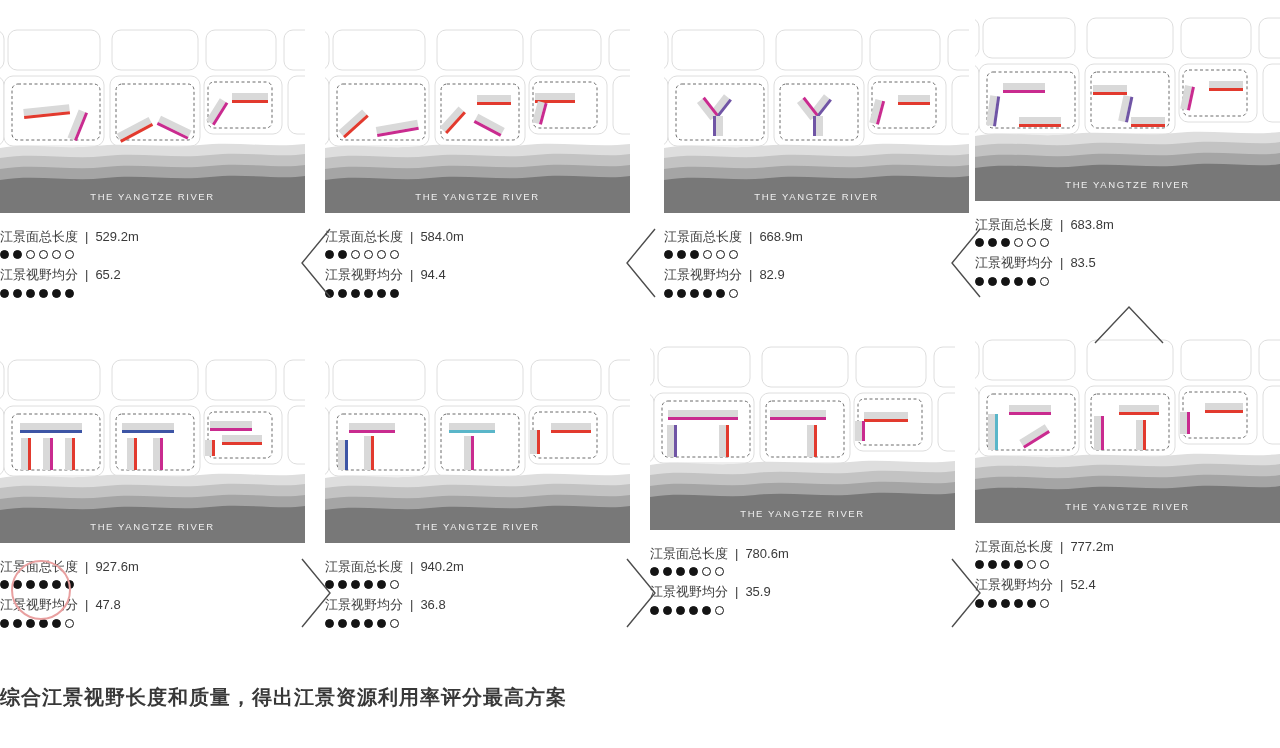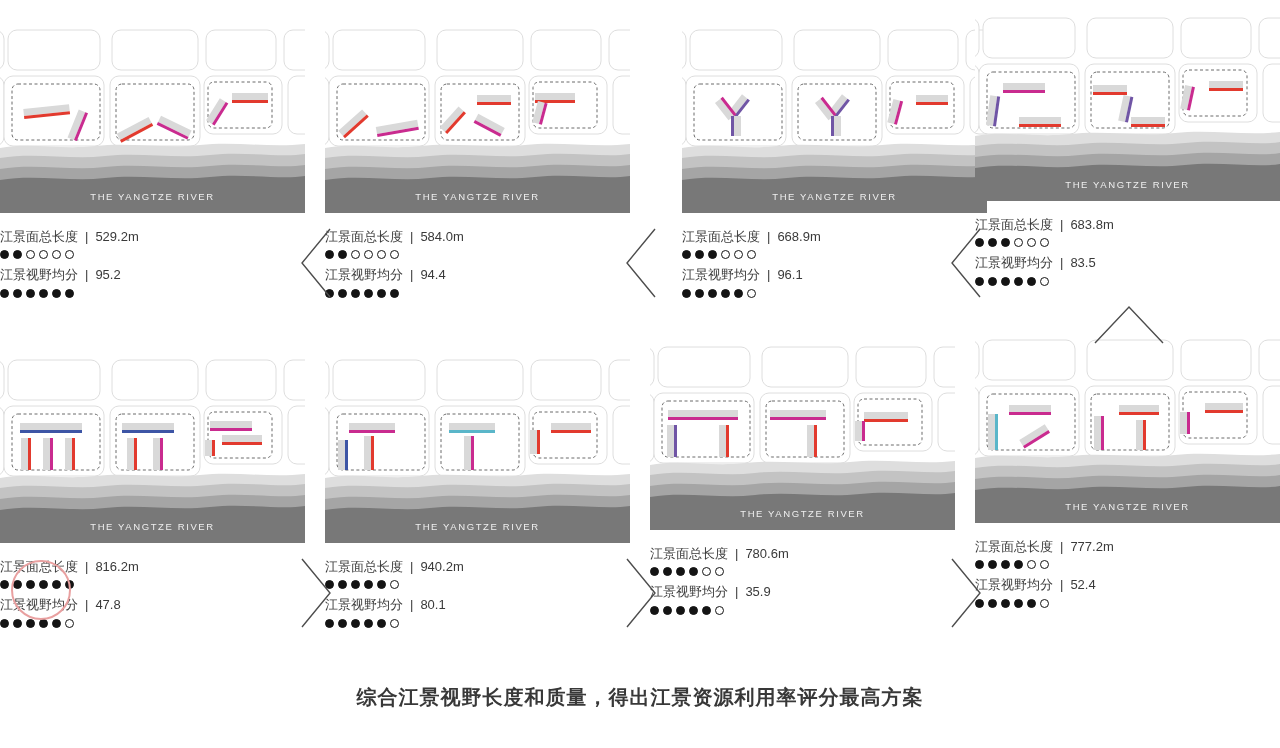--- a/index.html
+++ b/index.html
@@ -19,21 +19,21 @@
   .stat-line{font-size:13px;color:#3a3a3a;line-height:1.25;white-space:nowrap;}
   .stat-line .sep{margin:0 7px;}
   .dots{margin-top:5px;margin-bottom:8px;display:flex;gap:4px;}
   .dot{width:9px;height:9px;border-radius:50%;border:1.3px solid #141414;background:#fff;
        box-sizing:border-box;display:inline-block;}
   .dot.filled{background:#141414;}
   .arrow{position:absolute;}
   .arrow polyline{fill:none;stroke:#4d4d4d;stroke-width:1.4;}
   .highlight-circle{position:absolute;width:56px;height:56px;border:2px solid #e9a0a0;
                     border-radius:50%;background:transparent;}
-  .caption{position:absolute;left:0;right:0;top:684px;text-align:center;font-size:20px;
+  .caption{position:absolute;left:0;right:0;top:684px;font-size:20px;
            font-weight:bold;color:#383838;letter-spacing:1px;}
 </style>
 </head>
 <body>
 
 <div class="canvas">
 
   <svg width="0" height="0" style="position:absolute" aria-hidden="true">
     <defs>
       <g id="site-bg">
@@ -98,21 +98,21 @@
     <div class="stats">
       <div class="stat-line"><span>江景面总长度</span><span class="sep">|</span><span>529.2m</span></div>
       <div class="dots">
           <span class="dot filled"></span>
           <span class="dot filled"></span>
           <span class="dot"></span>
           <span class="dot"></span>
           <span class="dot"></span>
           <span class="dot"></span>
         </div>
-      <div class="stat-line"><span>江景视野均分</span><span class="sep">|</span><span>95.2</span></div>
+      <div class="stat-line"><span>江景视野均分</span><span class="sep">|</span><span>65.2</span></div>
       <div class="dots">
           <span class="dot filled"></span>
           <span class="dot filled"></span>
           <span class="dot filled"></span>
           <span class="dot filled"></span>
           <span class="dot filled"></span>
           <span class="dot filled"></span>
         </div>
     </div>
   </div>
@@ -166,21 +166,21 @@
           <span class="dot filled"></span>
           <span class="dot filled"></span>
           <span class="dot filled"></span>
           <span class="dot filled"></span>
           <span class="dot filled"></span>
           <span class="dot filled"></span>
         </div>
     </div>
   </div>
 
-  <div class="panel" style="left:682px;top:28px">
+  <div class="panel" style="left:664px;top:28px">
     <svg class="site" viewBox="0 0 305 185">
       <use href="#site-bg"></use>
       <g class="buildings">
           <g transform="translate(52,88) rotate(-52)">
             <rect x="0" y="-7" width="22" height="7" fill="#d9d9d9"></rect>
             <rect x="0" y="0" width="22" height="3" fill="#7055a5"></rect>
           </g>
           <g transform="translate(52,88) rotate(-128)">
             <rect x="0" y="-7" width="22" height="7" fill="#d9d9d9"></rect>
             <rect x="0" y="0" width="22" height="3" fill="#c92b8f"></rect>
@@ -214,21 +214,21 @@
     <div class="stats">
       <div class="stat-line"><span>江景面总长度</span><span class="sep">|</span><span>668.9m</span></div>
       <div class="dots">
           <span class="dot filled"></span>
           <span class="dot filled"></span>
           <span class="dot filled"></span>
           <span class="dot"></span>
           <span class="dot"></span>
           <span class="dot"></span>
         </div>
-      <div class="stat-line"><span>江景视野均分</span><span class="sep">|</span><span>96.1</span></div>
+      <div class="stat-line"><span>江景视野均分</span><span class="sep">|</span><span>82.9</span></div>
       <div class="dots">
           <span class="dot filled"></span>
           <span class="dot filled"></span>
           <span class="dot filled"></span>
           <span class="dot filled"></span>
           <span class="dot filled"></span>
           <span class="dot"></span>
         </div>
     </div>
   </div>
@@ -333,21 +333,21 @@
             <rect x="0" y="-7" width="40" height="7" fill="#d9d9d9"></rect>
             <rect x="0" y="0" width="40" height="3" fill="#e23a2e"></rect>
           </g>
           <g transform="translate(212,98) rotate(-90)">
             <rect x="0" y="-7" width="16" height="7" fill="#d9d9d9"></rect>
             <rect x="0" y="0" width="16" height="3" fill="#e23a2e"></rect>
           </g>
         </g>
     </svg>
     <div class="stats">
-      <div class="stat-line"><span>江景面总长度</span><span class="sep">|</span><span>816.2m</span></div>
+      <div class="stat-line"><span>江景面总长度</span><span class="sep">|</span><span>927.6m</span></div>
       <div class="dots">
           <span class="dot filled"></span>
           <span class="dot filled"></span>
           <span class="dot filled"></span>
           <span class="dot filled"></span>
           <span class="dot filled"></span>
           <span class="dot filled"></span>
         </div>
       <div class="stat-line"><span>江景视野均分</span><span class="sep">|</span><span>47.8</span></div>
       <div class="dots">
@@ -398,21 +398,21 @@
     <div class="stats">
       <div class="stat-line"><span>江景面总长度</span><span class="sep">|</span><span>940.2m</span></div>
       <div class="dots">
           <span class="dot filled"></span>
           <span class="dot filled"></span>
           <span class="dot filled"></span>
           <span class="dot filled"></span>
           <span class="dot filled"></span>
           <span class="dot"></span>
         </div>
-      <div class="stat-line"><span>江景视野均分</span><span class="sep">|</span><span>80.1</span></div>
+      <div class="stat-line"><span>江景视野均分</span><span class="sep">|</span><span>36.8</span></div>
       <div class="dots">
           <span class="dot filled"></span>
           <span class="dot filled"></span>
           <span class="dot filled"></span>
           <span class="dot filled"></span>
           <span class="dot filled"></span>
           <span class="dot"></span>
         </div>
     </div>
   </div>

